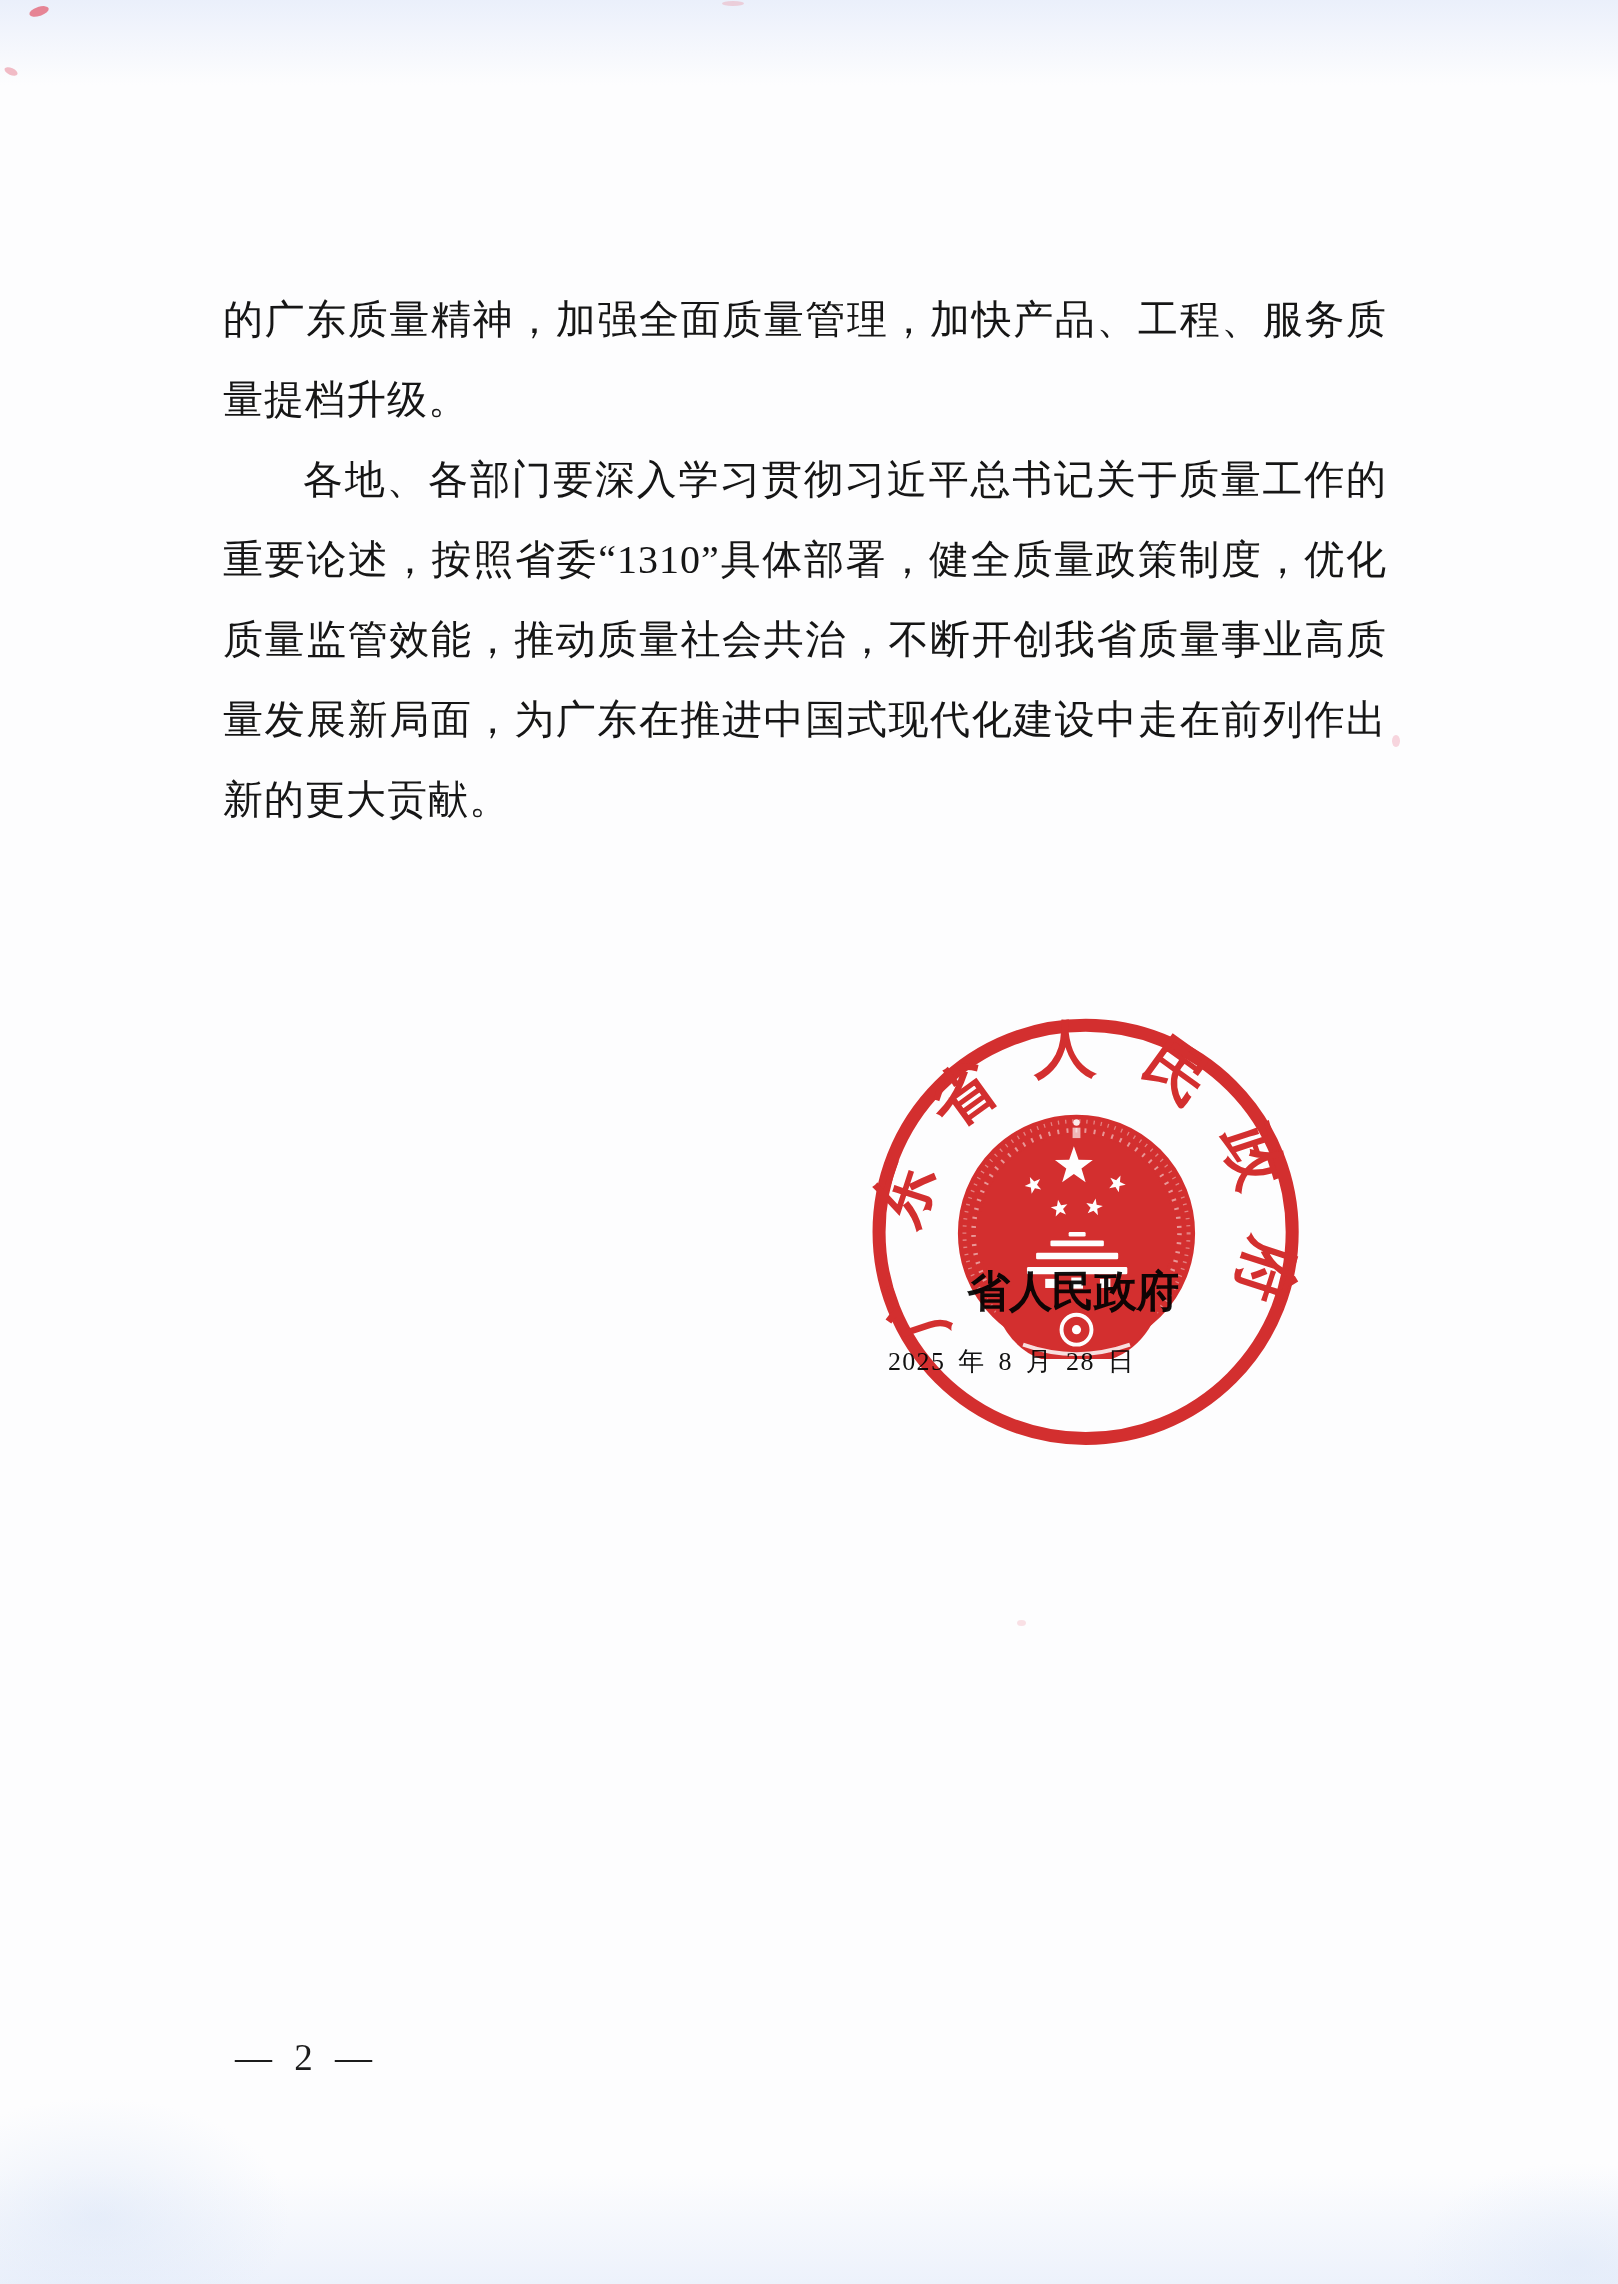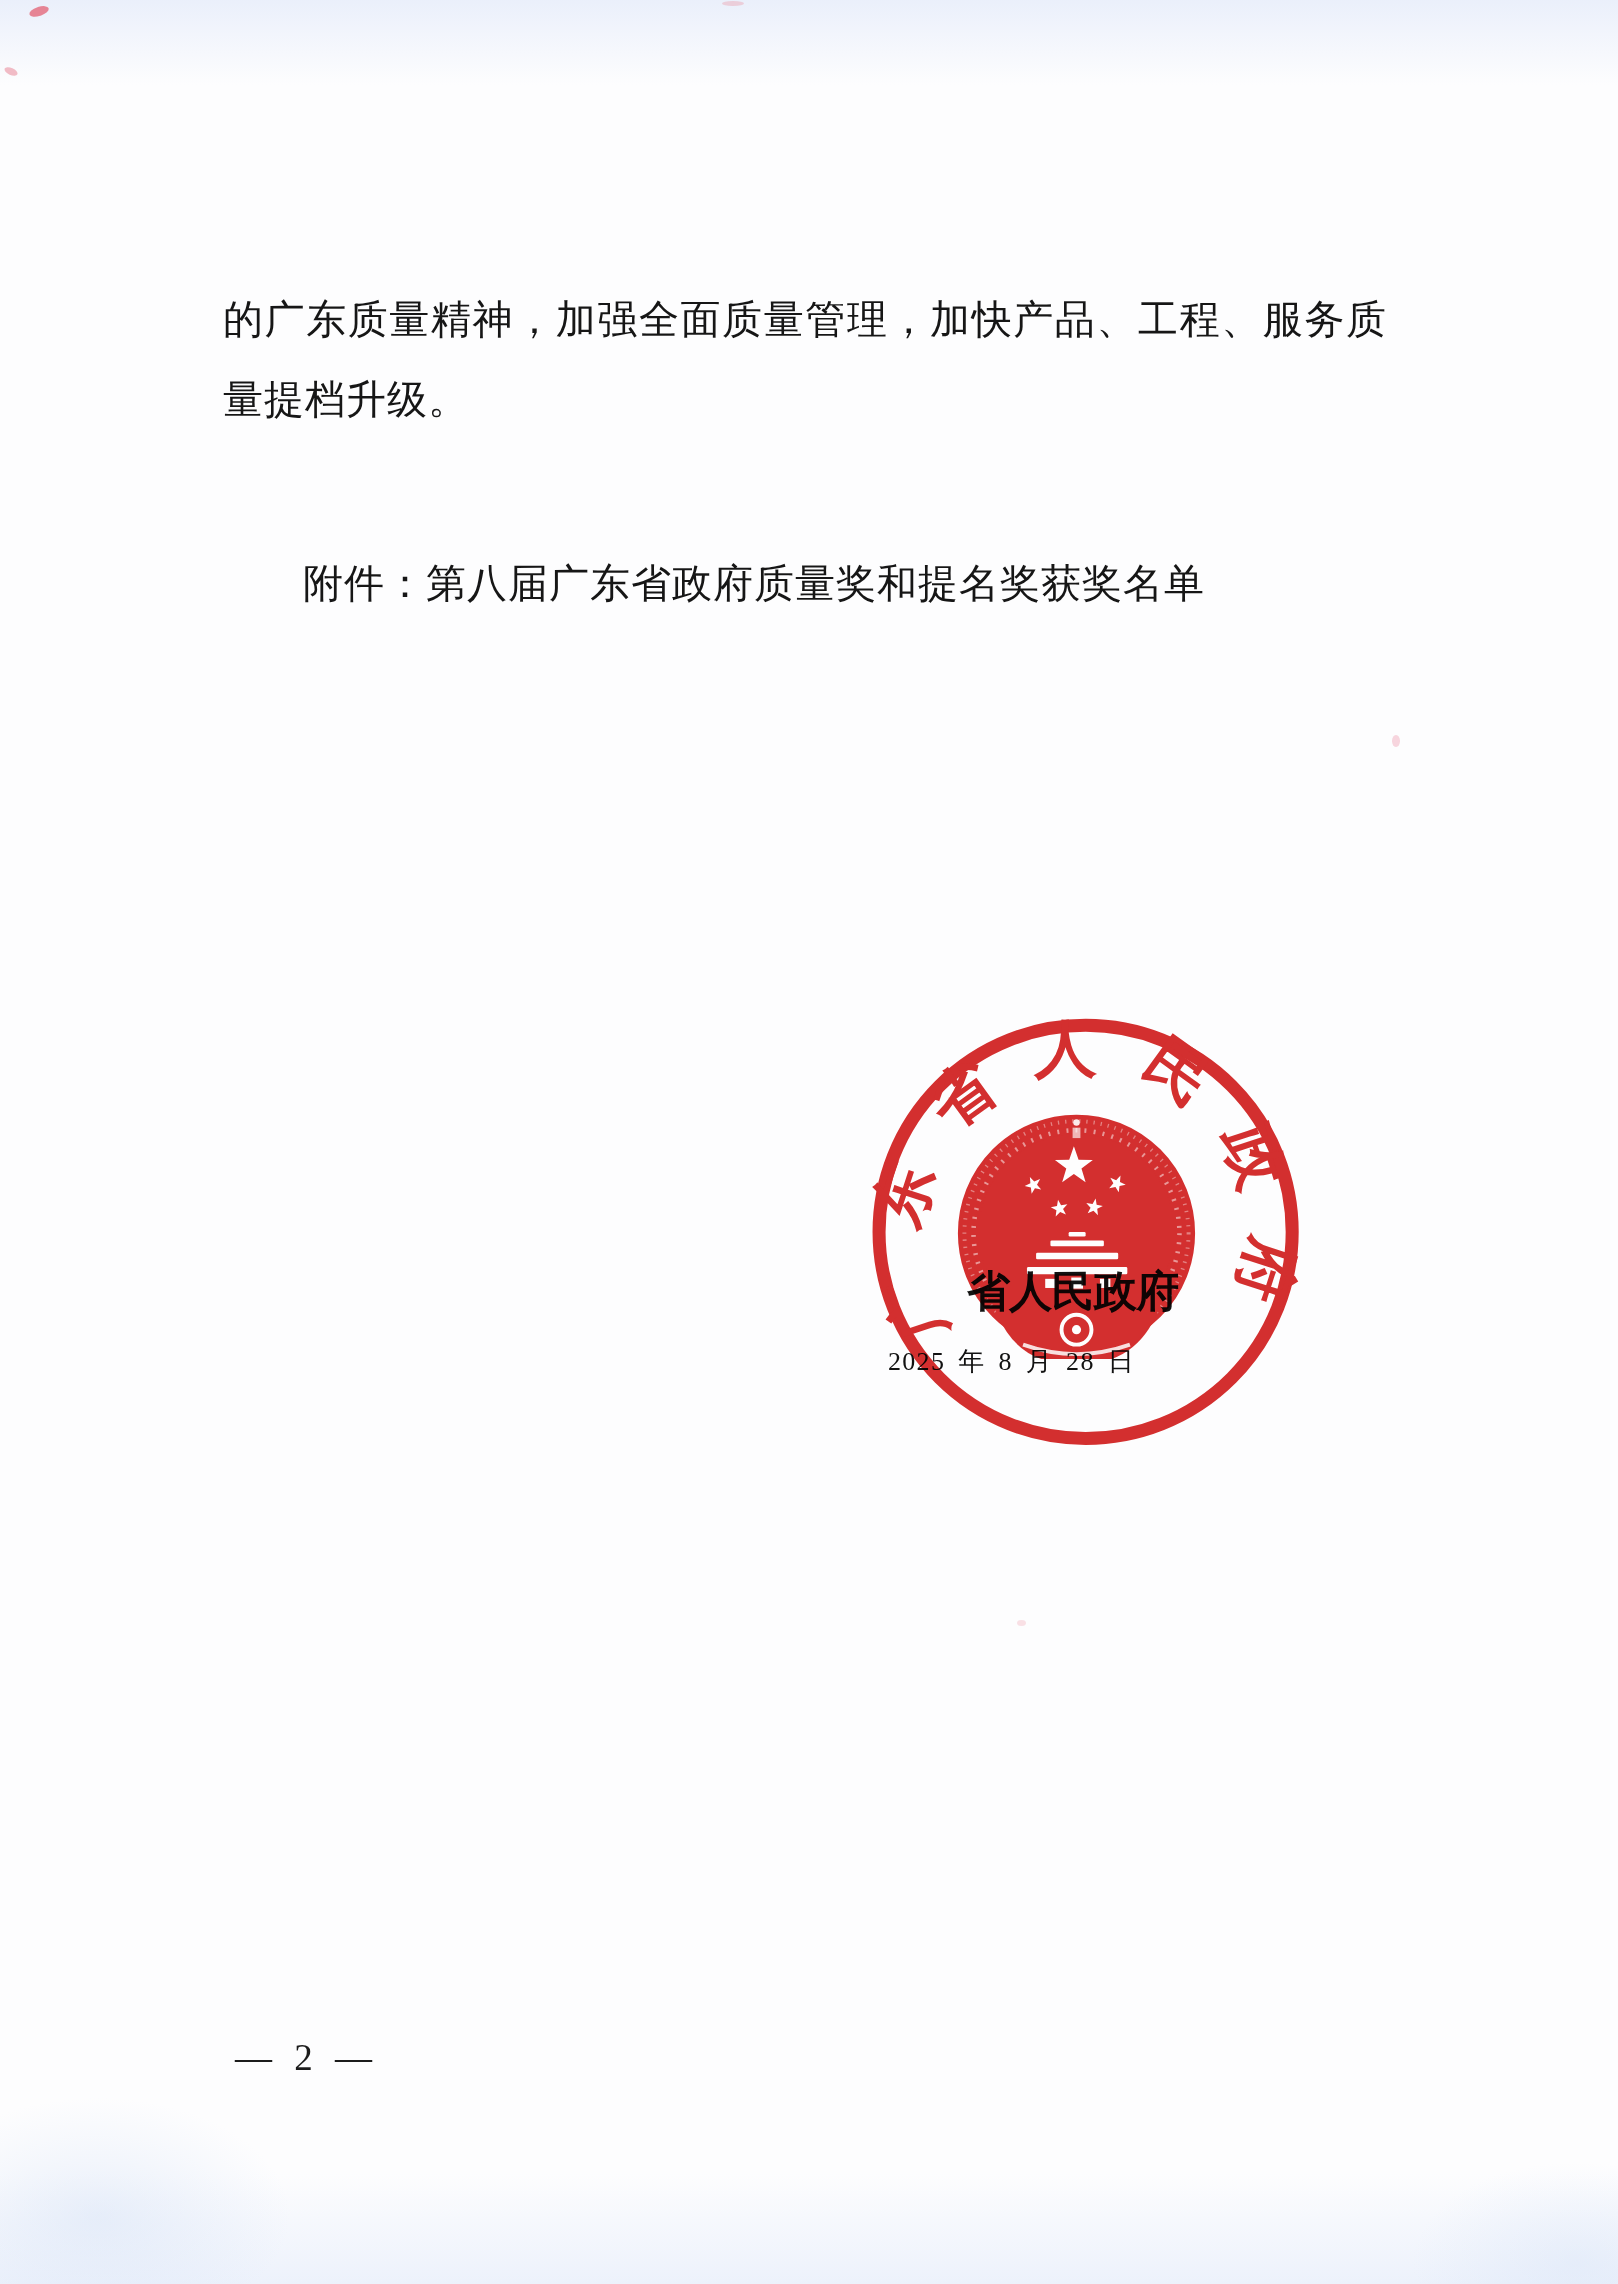--- a/index.html
+++ b/index.html
@@ -55,21 +55,21 @@
 <div class="page">
 
   <div class="speck s1"></div>
   <div class="speck s2"></div>
   <div class="speck s3"></div>
   <div class="speck s4"></div>
   <div class="speck s5"></div>
 
   <div class="body-text">
     <p>的广东质量精神，加强全面质量管理，加快产品、工程、服务质量提档升级。</p>
-    <p class="attachment">附件：第八届广东省政府质量奖和提名奖获奖名单</p>
+    <p class="indent">各地、各部门要深入学习贯彻习近平总书记关于质量工作的重要论述，按照省委“1310”具体部署，健全质量政策制度，优化质量监管效能，推动质量社会共治，不断开创我省质量事业高质量发展新局面，为广东在推进中国式现代化建设中走在前列作出新的更大贡献。</p>
   </div>
 
   <svg class="seal-svg" width="1618" height="2284" viewBox="0 0 2483 3504" aria-hidden="true">
     <defs>
       <path id="sealArc" d="M 1439 1996 A 250 250 0 1 1 1893 1996" fill="none"></path>
       <path id="star5" d="M0,-34 L7.99,-11 L32.34,-10.51 L12.93,4.2 L19.99,27.51 L0,13.6 L-19.99,27.51 L-12.93,4.2 L-32.34,-10.51 L-7.99,-11 Z"></path>
     </defs>
 
     <circle cx="1666" cy="1890" r="317" fill="none" stroke="#d02020" stroke-width="20"></circle>
 

